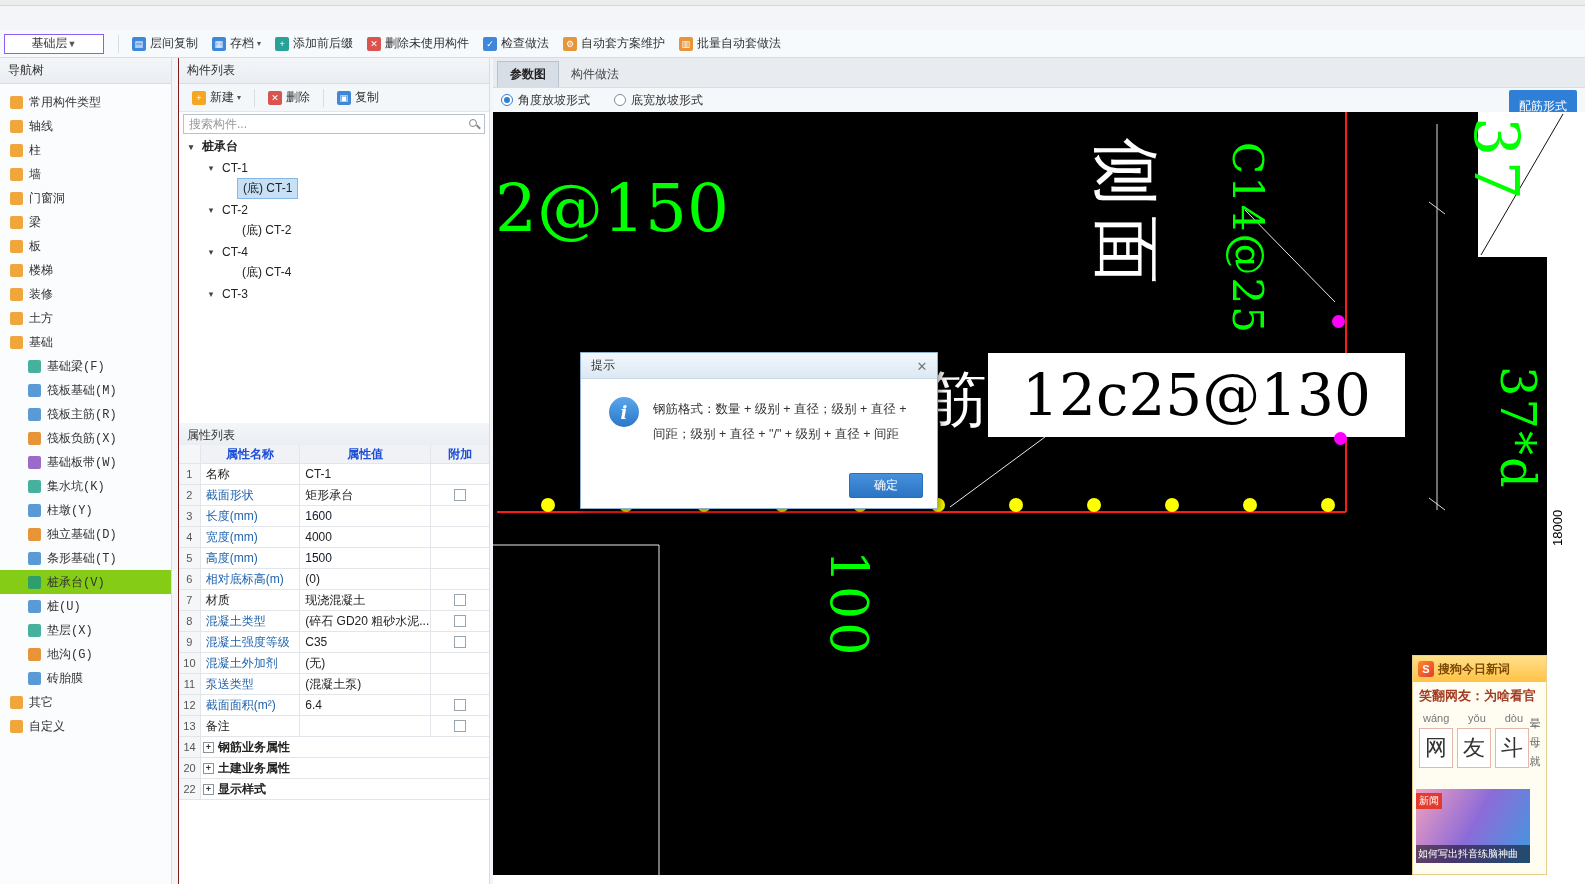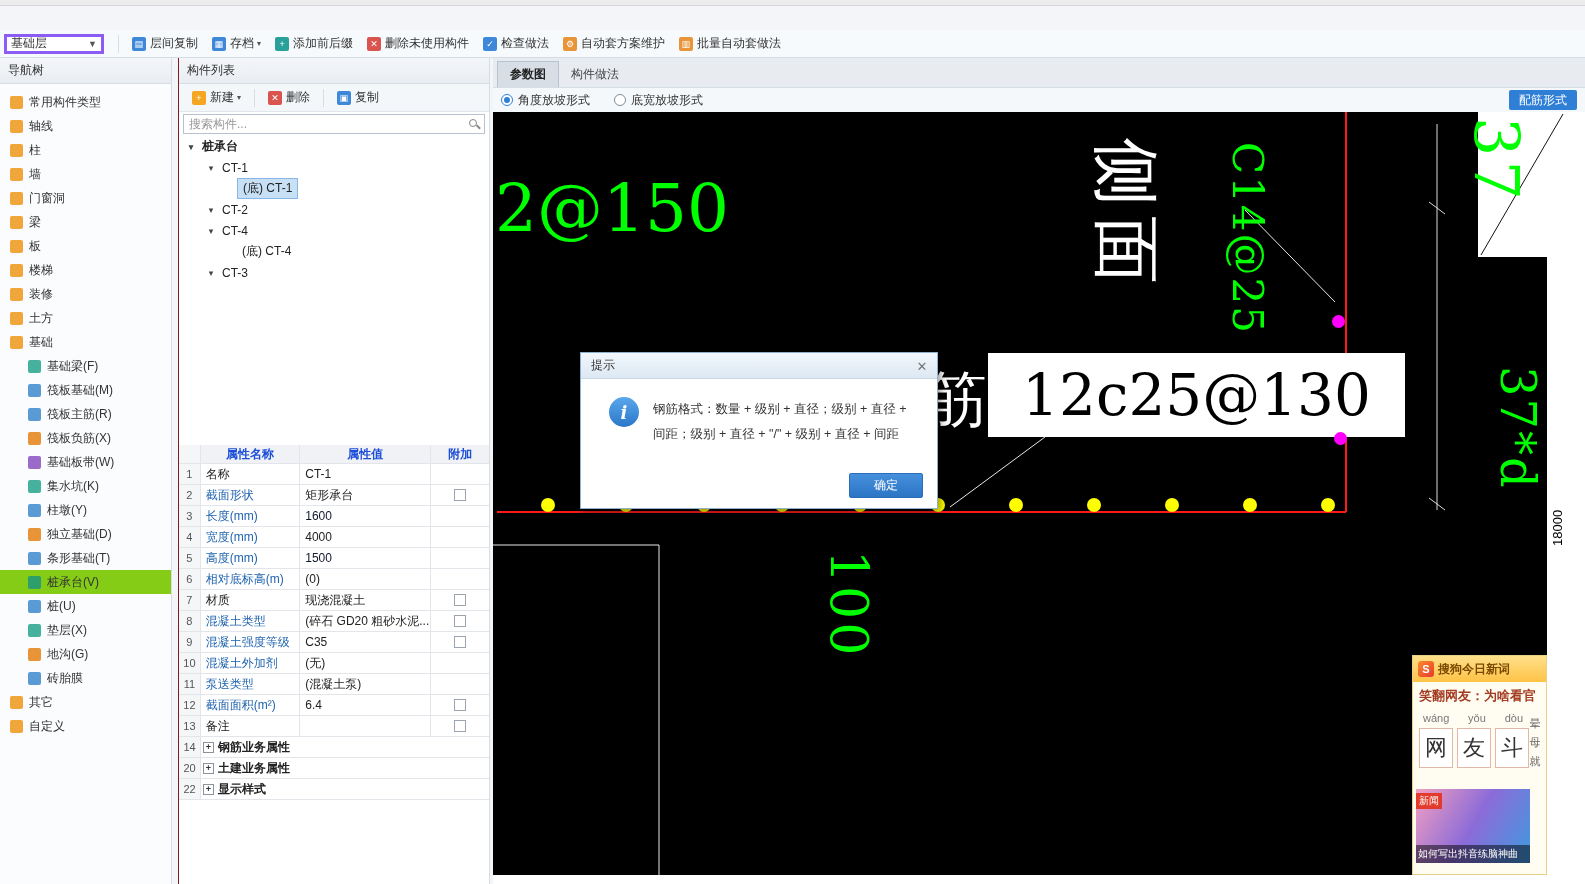--- a/index.html
+++ b/index.html
@@ -12,33 +12,33 @@
   
   #titlebar { position:absolute; left:0; top:6px; width:1585px; height:24px; background:linear-gradient(#1d8ae0,#1379cd); color:#fff; display:flex; align-items:center; }
   #titlebar .title { font-size:12px; padding-left:9px; }
   #win-controls { position:absolute; right:0; top:0; height:24px; display:flex; }
   .win-btn { width:29px; height:24px; display:flex; align-items:center; justify-content:center; color:#fff; font-size:12px; cursor:default; }
   .wb-min-bar { width:10px; height:2px; background:#fff; }
   .wb-max-box { width:9px; height:8px; border:1px solid #fff; }
 
   
   #toolbar { position:absolute; left:0; top:30px; width:1585px; height:28px; background:#f7fafd; border-bottom:1px solid #d5dde5; display:flex; align-items:center; padding-left:4px; }
-  .combo { width:100px; height:20px; background:#fff; border:3px solid #8b5cf6; display:flex; align-items:center; justify-content:space-between; padding:0 4px; font-size:12px; color:#333; margin-right:8px; }
+  .combo { width:100px; height:20px; background:#fff; border:1px solid #8b5cf6; display:flex; align-items:center; justify-content:center; padding:0 4px; font-size:12px; color:#333; margin-right:8px; }
   .combo .arr { font-size:9px; color:#555; }
   .sep { width:1px; height:18px; background:#d8dde3; margin:0 6px; }
   .tb-btn { display:flex; align-items:center; height:24px; padding:0 7px; font-size:12px; color:#333; cursor:default; white-space:nowrap; }
   .tb-ico { width:14px; height:14px; border-radius:2px; color:#fff; font-size:9px; line-height:14px; text-align:center; margin-right:4px; display:inline-block; }
   .dd-arrow { font-size:8px; color:#555; margin-left:3px; }
 
   
   #nav { position:absolute; left:0; top:58px; width:172px; height:826px; background:#fbfcfe; border-right:1px solid #d5dde5; }
   .phead { height:26px; background:linear-gradient(#f4f6f9,#e9edf2); border-bottom:1px solid #d5dde5; font-size:12px; color:#333; display:flex; align-items:center; padding-left:8px; }
   #nav-list { padding-top:6px; }
   .nav-item { height:24px; display:flex; align-items:center; font-size:12px; color:#333; padding-left:10px; cursor:default; white-space:nowrap; }
-  .nav-item.lvl1 { padding-left:28px; }
+  .nav-item.lvl1 { padding-left:28px;font-family:Liberation Mono, monospace; }
   .nav-item.sel { background:#84cc16; }
   .nav-ico { width:13px; height:13px; border-radius:2px; margin-right:6px; flex:0 0 13px; }
 
   
   #middle { position:absolute; left:178px; top:58px; width:312px; height:826px; background:#fff; border-right:1px solid #d5dde5; border-left:1px solid #7f1d1d; }
   #comp-btns { position:absolute; left:0; top:26px; width:100%; height:28px; background:#f4f7fa; border-bottom:1px solid #e0e6ec; display:flex; align-items:center; padding-left:6px; }
   .cbtn { display:flex; align-items:center; font-size:12px; color:#333; padding:0 7px; height:22px; }
   .cbtn .tb-ico { margin-right:4px; }
   #comp-search { position:absolute; left:0; top:54px; width:100%; height:24px; padding:2px 4px; }
   #comp-search input { width:100%; height:20px; border:1px solid #b6c2cf; font-size:12px; padding:0 20px 0 5px; color:#333; font-family:"Liberation Sans",sans-serif; }
@@ -71,21 +71,21 @@
   
   #right { position:absolute; left:493px; top:58px; width:1092px; height:826px; background:#eef1f5;text-align:right; }
   #tabs { height:30px; display:flex; align-items:flex-end; padding-left:4px; background:#e8ecf1; border-bottom:1px solid #d5dde5; }
   .tab { height:26px; padding:0 12px; font-size:12px; display:flex; align-items:center; color:#444; }
   .tab.active { background:#d8dee5; border:1px solid #b9c3cd; border-bottom:none; font-weight:bold; color:#222; }
   #opts { height:24px; background:#f5f8fb; display:flex; align-items:center; padding-left:8px; font-size:12px; color:#333; position:relative; }
   .radio { display:flex; align-items:center; margin-right:24px; }
   .rdot { width:12px; height:12px; border:1px solid #7d8b99; border-radius:50%; margin-right:5px; position:relative; background:#fff; }
   .rdot.on { border-color:#2f7fd6; }
   .rdot.on::after { content:""; position:absolute; left:2px; top:2px; width:6px; height:6px; border-radius:50%; background:#2f7fd6; }
-  #rebar-btn { position:absolute; right:8px; top:2px; height:20px; padding:4px 10px; background:#2f7fd6; color:#fff; font-size:12px; border-radius:2px; display:flex; align-items:center; }
+  #rebar-btn { position:absolute; right:8px; top:2px; height:20px; padding:16px 10px; background:#2f7fd6; color:#fff; font-size:12px; border-radius:2px; display:flex; align-items:center; }
 
   
   #canvas { position:absolute; left:0; top:54px; width:1092px; height:772px; background:#000; overflow:hidden; }
   .wcorner { position:absolute; left:985px; top:0; width:107px; height:145px; background:#fff; }
   .wstrip { position:absolute; left:1054px; top:0; width:38px; height:772px; background:#fff; }
   #canvas svg { position:absolute; left:0; top:0; }
   .clab { position:absolute; font-family:"DejaVu Serif", serif; white-space:nowrap; }
   .green { color:#00ff00; }
   .rot90 { transform:rotate(90deg); transform-origin:0 0; }
   .rotm90 { transform:rotate(-90deg); transform-origin:0 0; }
@@ -322,34 +322,43 @@
           <span class="tlabel">CT-1</span>
         </div>
         <div class="titem" style="padding-left: 46px;">
           <span class="tarrow"></span>
           <span class="tlabel sel">(底) CT-1</span>
         </div>
         <div class="titem" style="padding-left: 26px;">
           <span class="tarrow">▾</span>
           <span class="tlabel">CT-2</span>
         </div>
+        <div class="titem" style="padding-left: 46px;">
+          <span class="tarrow"></span>
+          <span class="tlabel">(底) CT-2</span>
+        </div>
         <div class="titem" style="padding-left: 26px;">
           <span class="tarrow">▾</span>
           <span class="tlabel">CT-4</span>
         </div>
         <div class="titem" style="padding-left: 46px;">
           <span class="tarrow"></span>
           <span class="tlabel">(底) CT-4</span>
         </div>
         <div class="titem" style="padding-left: 26px;">
           <span class="tarrow">▾</span>
           <span class="tlabel">CT-3</span>
         </div>
       </div>
 
+    <div id="prop-head">
+      <div class="phead">
+          <span>属性列表</span>
+        </div>
+    </div>
     <div id="prop-table">
       <div class="prow hdr">
         <span class="pnum"></span>
         <span class="pname">属性名称</span>
         <span class="pval">属性值</span>
         <span class="pattach">附加</span>
       </div>
       <div id="prop-rows">
           <div class="prow">
             <span class="pnum">1</span>

